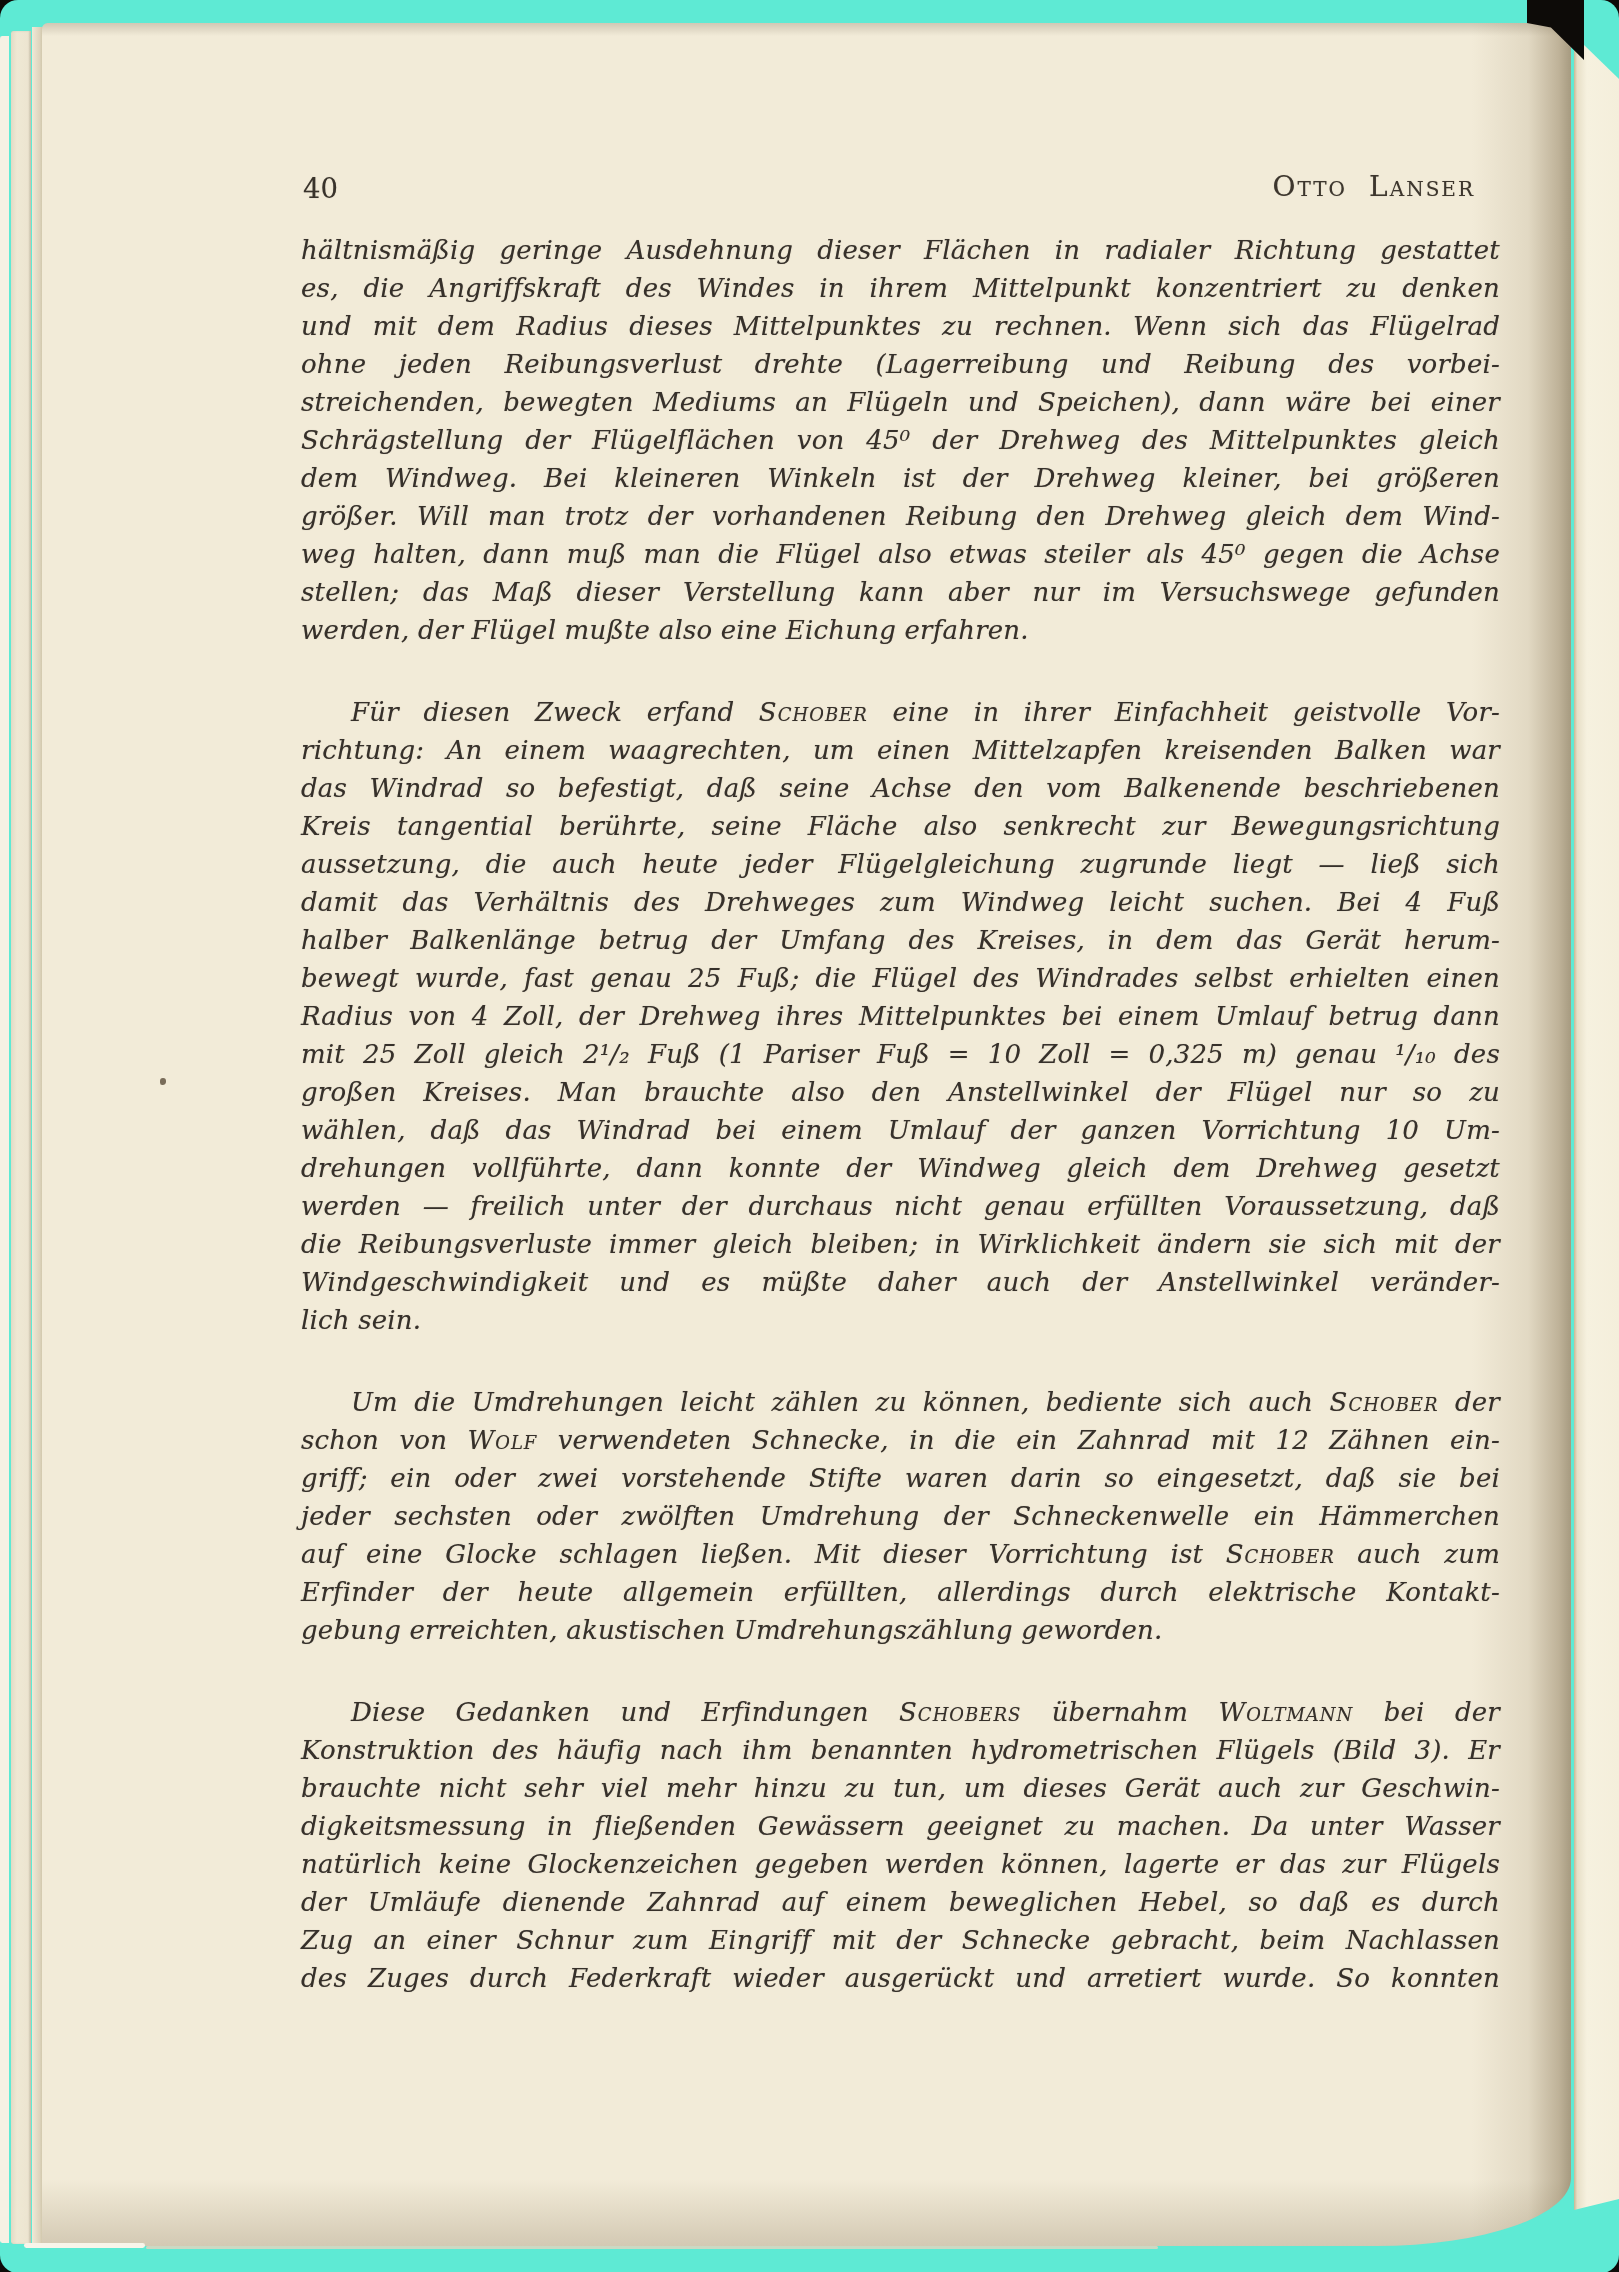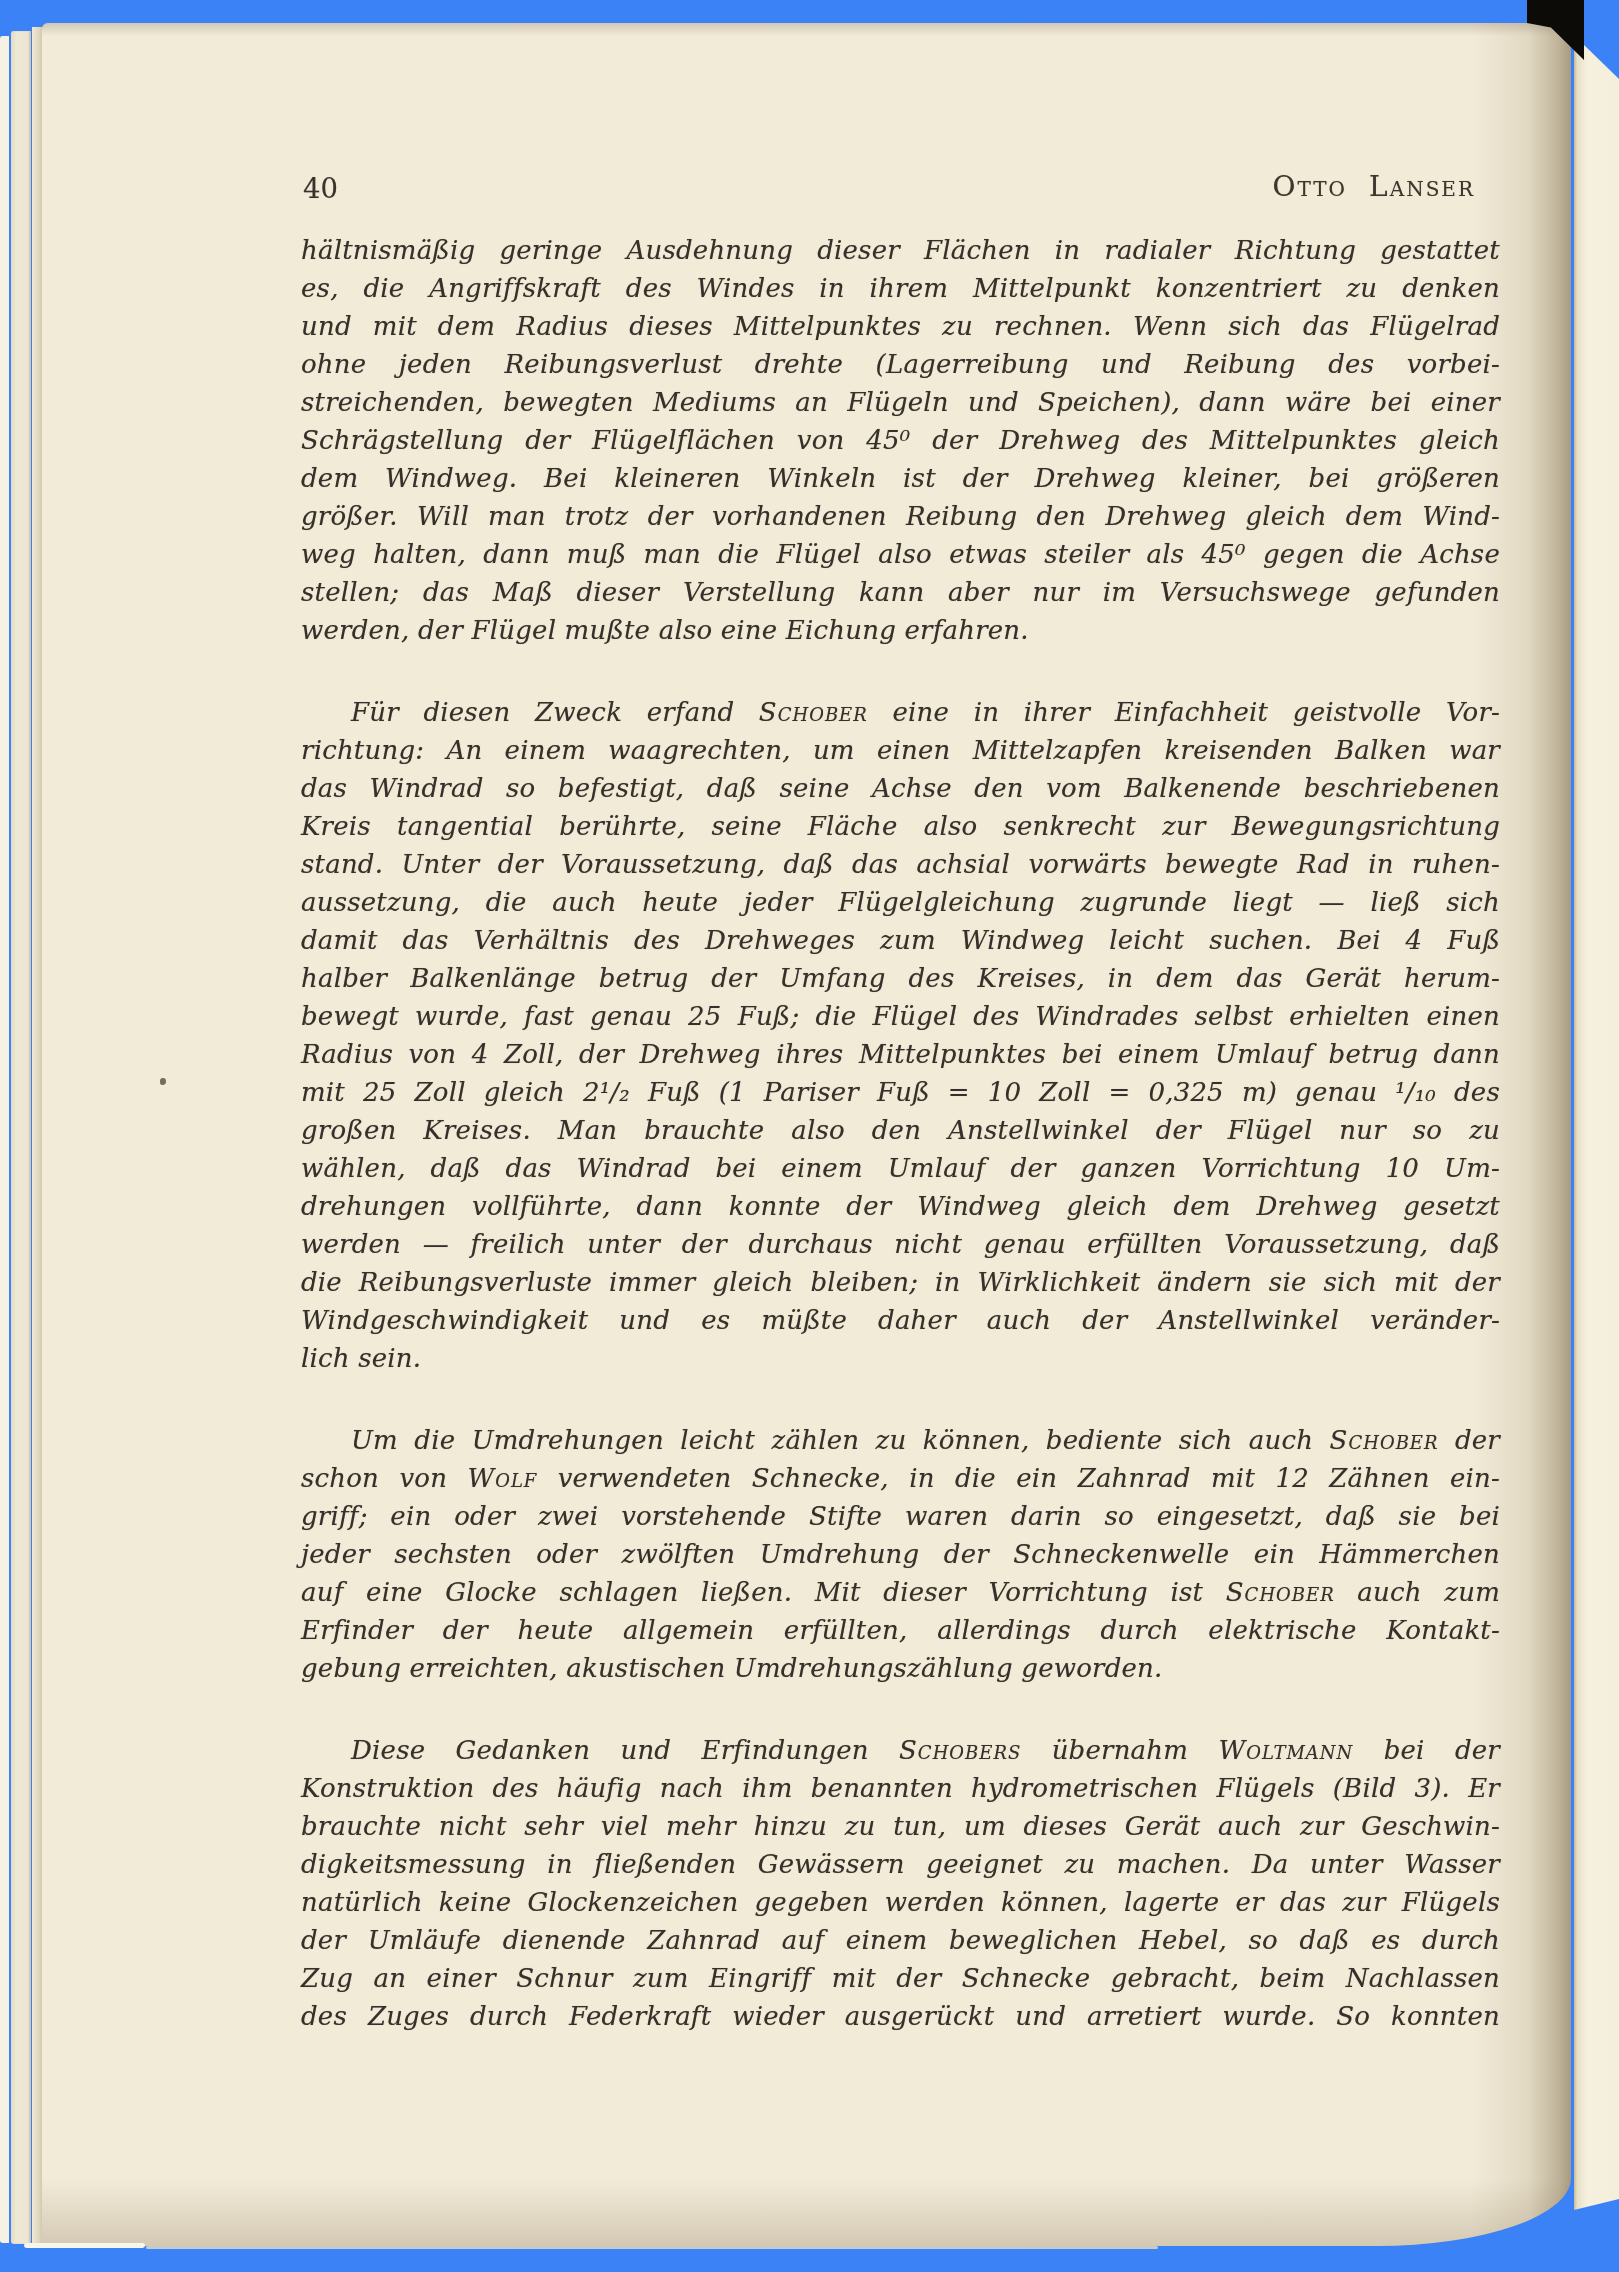--- a/index.html
+++ b/index.html
@@ -5,21 +5,22 @@
   html, body {
     margin: 0; padding: 0;
     width: 1619px; height: 2273px;
     overflow: hidden;
     background: #0d0b08;
     font-family: "DejaVu Serif", "Liberation Serif", serif;
   }
   .scene {
     position: relative;
     width: 1619px; height: 2273px;
-    background: #3b82f6;
+    background: #5eead4;
+    border-radius: 18px;
   }
   
   .strip-a {
     position: absolute; left: 0; top: 36px; width: 9px; height: 2207px;
     background: #f6f1e4; border-radius: 2.4px 0 0 2.4px;
   }
   .strip-b {
     position: absolute; left: 10.5px; top: 31px; width: 20px; height: 2213px;
     background: linear-gradient(90deg, #e3dbc5 0, #efe8d4 30%, #ece4d0 100%);
     border-radius: 2.4px 0 0 2.4px;
@@ -125,21 +126,20 @@
       <div class="line">Schrägstellung der Flügelflächen von 45⁰ der Drehweg des Mittelpunktes gleich</div>
       <div class="line">dem Windweg. Bei kleineren Winkeln ist der Drehweg kleiner, bei größeren</div>
       <div class="line">größer. Will man trotz der vorhandenen Reibung den Drehweg gleich dem Wind-</div>
       <div class="line">weg halten, dann muß man die Flügel also etwas steiler als 45⁰ gegen die Achse</div>
       <div class="line">stellen; das Maß dieser Verstellung kann aber nur im Versuchswege gefunden</div>
       <div class="line pend">werden, der Flügel mußte also eine Eichung erfahren.</div>
       <div class="line indent">Für diesen Zweck erfand <span class="sc">Schober</span> eine in ihrer Einfachheit geistvolle Vor-</div>
       <div class="line">richtung: An einem waagrechten, um einen Mittelzapfen kreisenden Balken war</div>
       <div class="line">das Windrad so befestigt, daß seine Achse den vom Balkenende beschriebenen</div>
       <div class="line">Kreis tangential berührte, seine Fläche also senkrecht zur Bewegungsrichtung</div>
-      <div class="line">stand. Unter der Voraussetzung, daß das achsial vorwärts bewegte Rad in ruhen-</div>
       <div class="line">aussetzung, die auch heute jeder Flügelgleichung zugrunde liegt — ließ sich</div>
       <div class="line">damit das Verhältnis des Drehweges zum Windweg leicht suchen. Bei 4 Fuß</div>
       <div class="line">halber Balkenlänge betrug der Umfang des Kreises, in dem das Gerät herum-</div>
       <div class="line">bewegt wurde, fast genau 25 Fuß; die Flügel des Windrades selbst erhielten einen</div>
       <div class="line">Radius von 4 Zoll, der Drehweg ihres Mittelpunktes bei einem Umlauf betrug dann</div>
       <div class="line">mit 25 Zoll gleich 2¹/₂ Fuß (1 Pariser Fuß = 10 Zoll = 0,325 m) genau ¹/₁₀ des</div>
       <div class="line">großen Kreises. Man brauchte also den Anstellwinkel der Flügel nur so zu</div>
       <div class="line">wählen, daß das Windrad bei einem Umlauf der ganzen Vorrichtung 10 Um-</div>
       <div class="line">drehungen vollführte, dann konnte der Windweg gleich dem Drehweg gesetzt</div>
       <div class="line">werden — freilich unter der durchaus nicht genau erfüllten Voraussetzung, daß</div>

